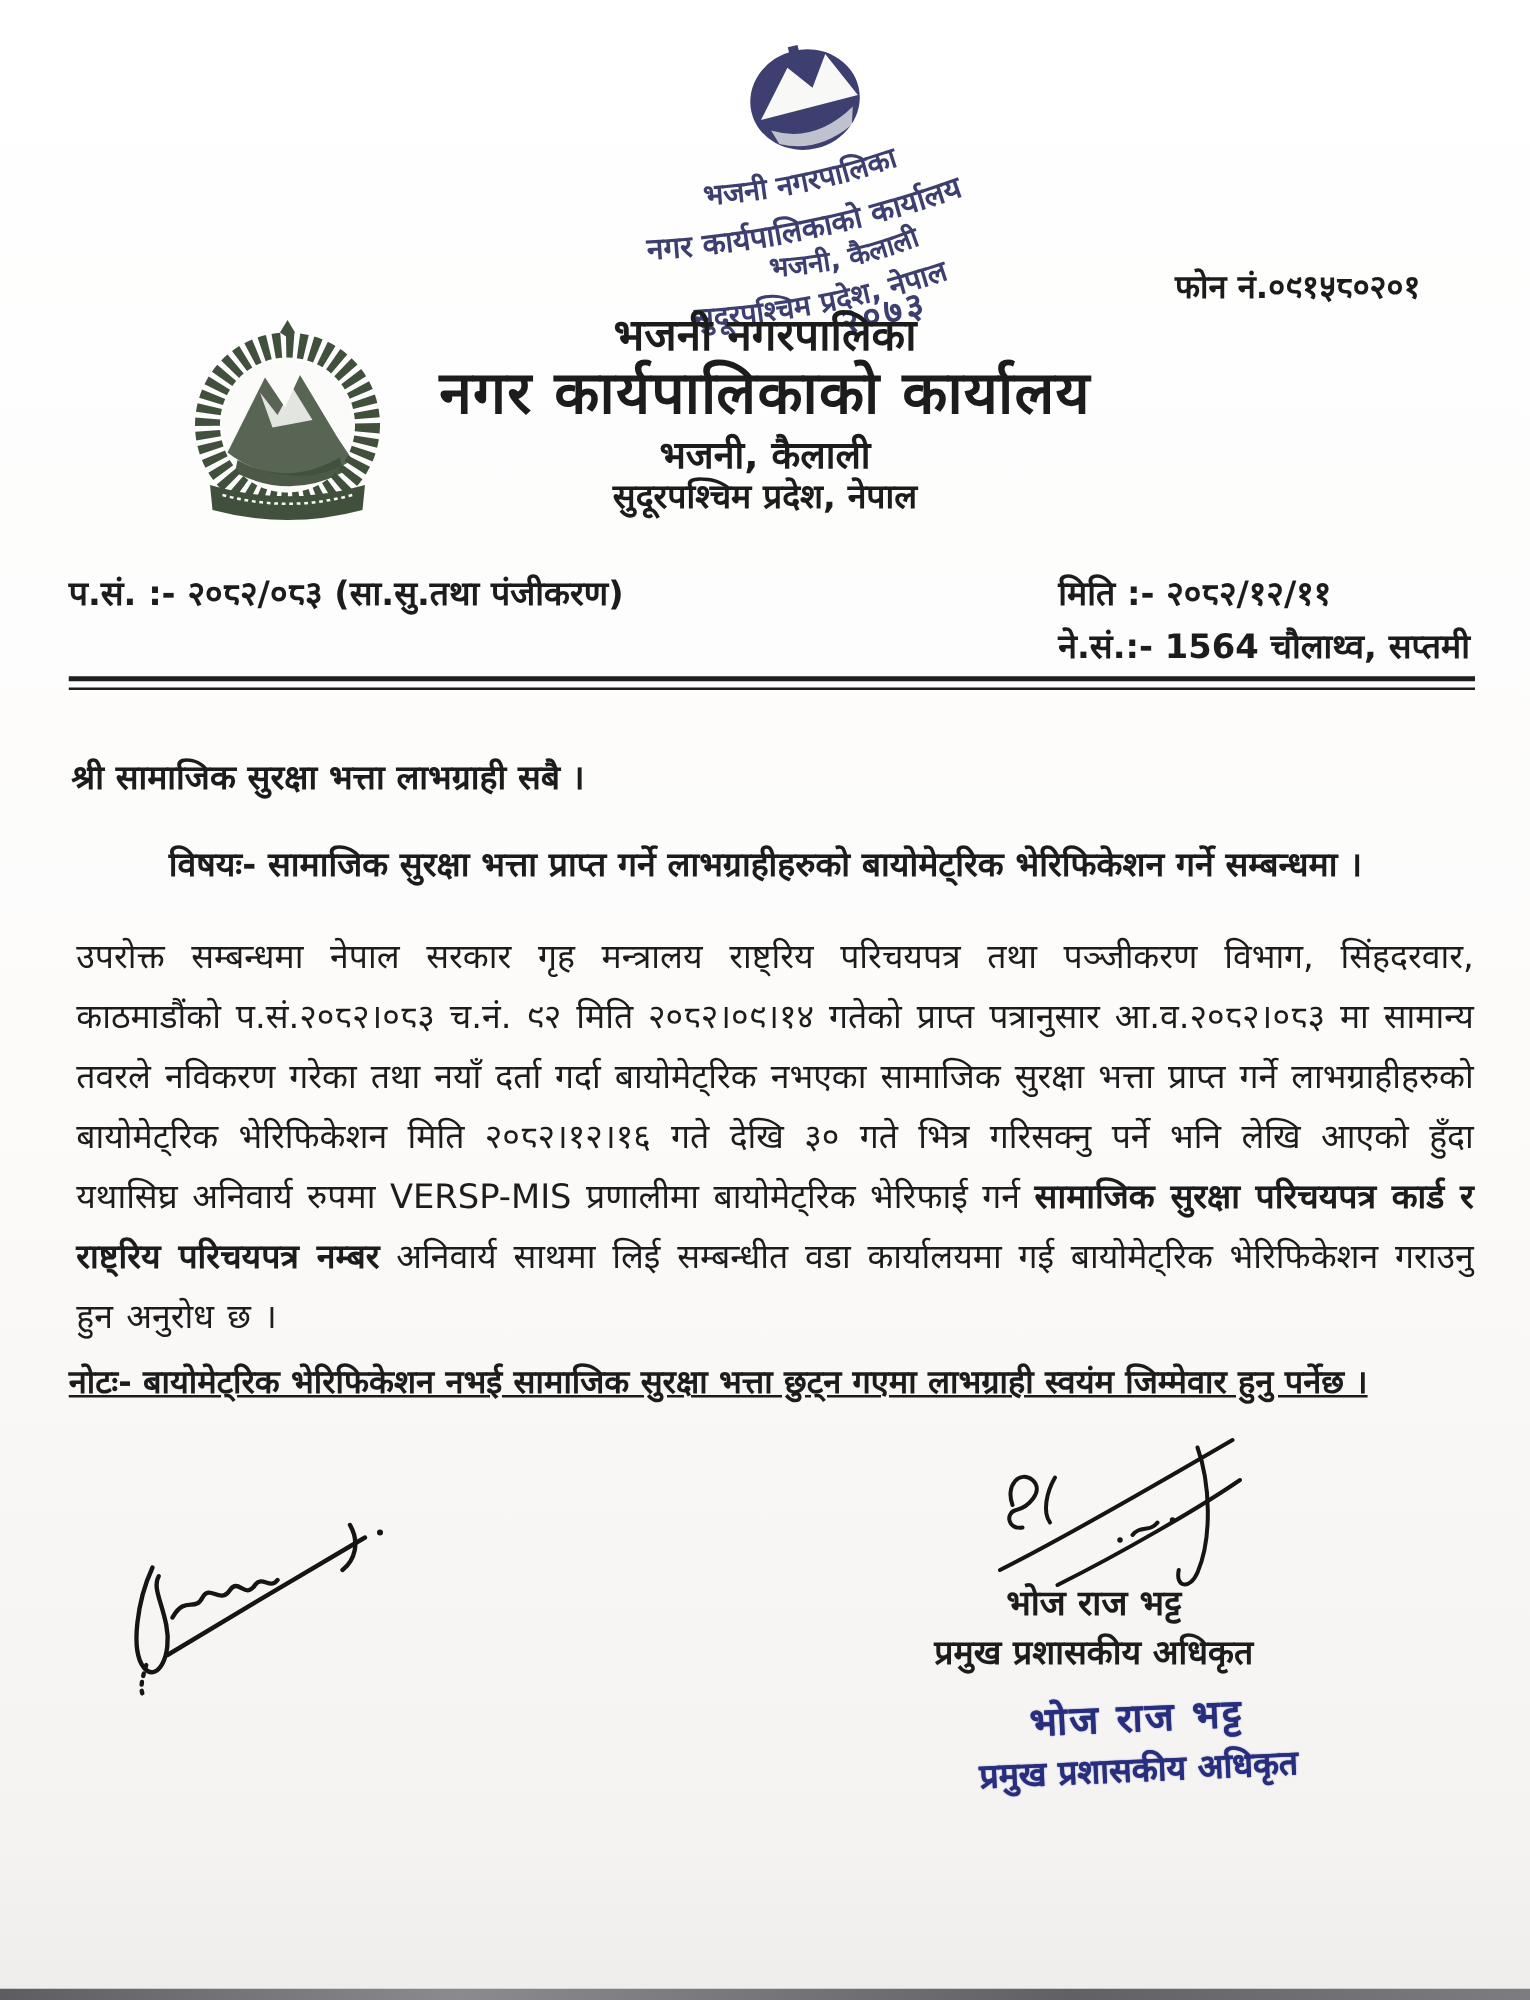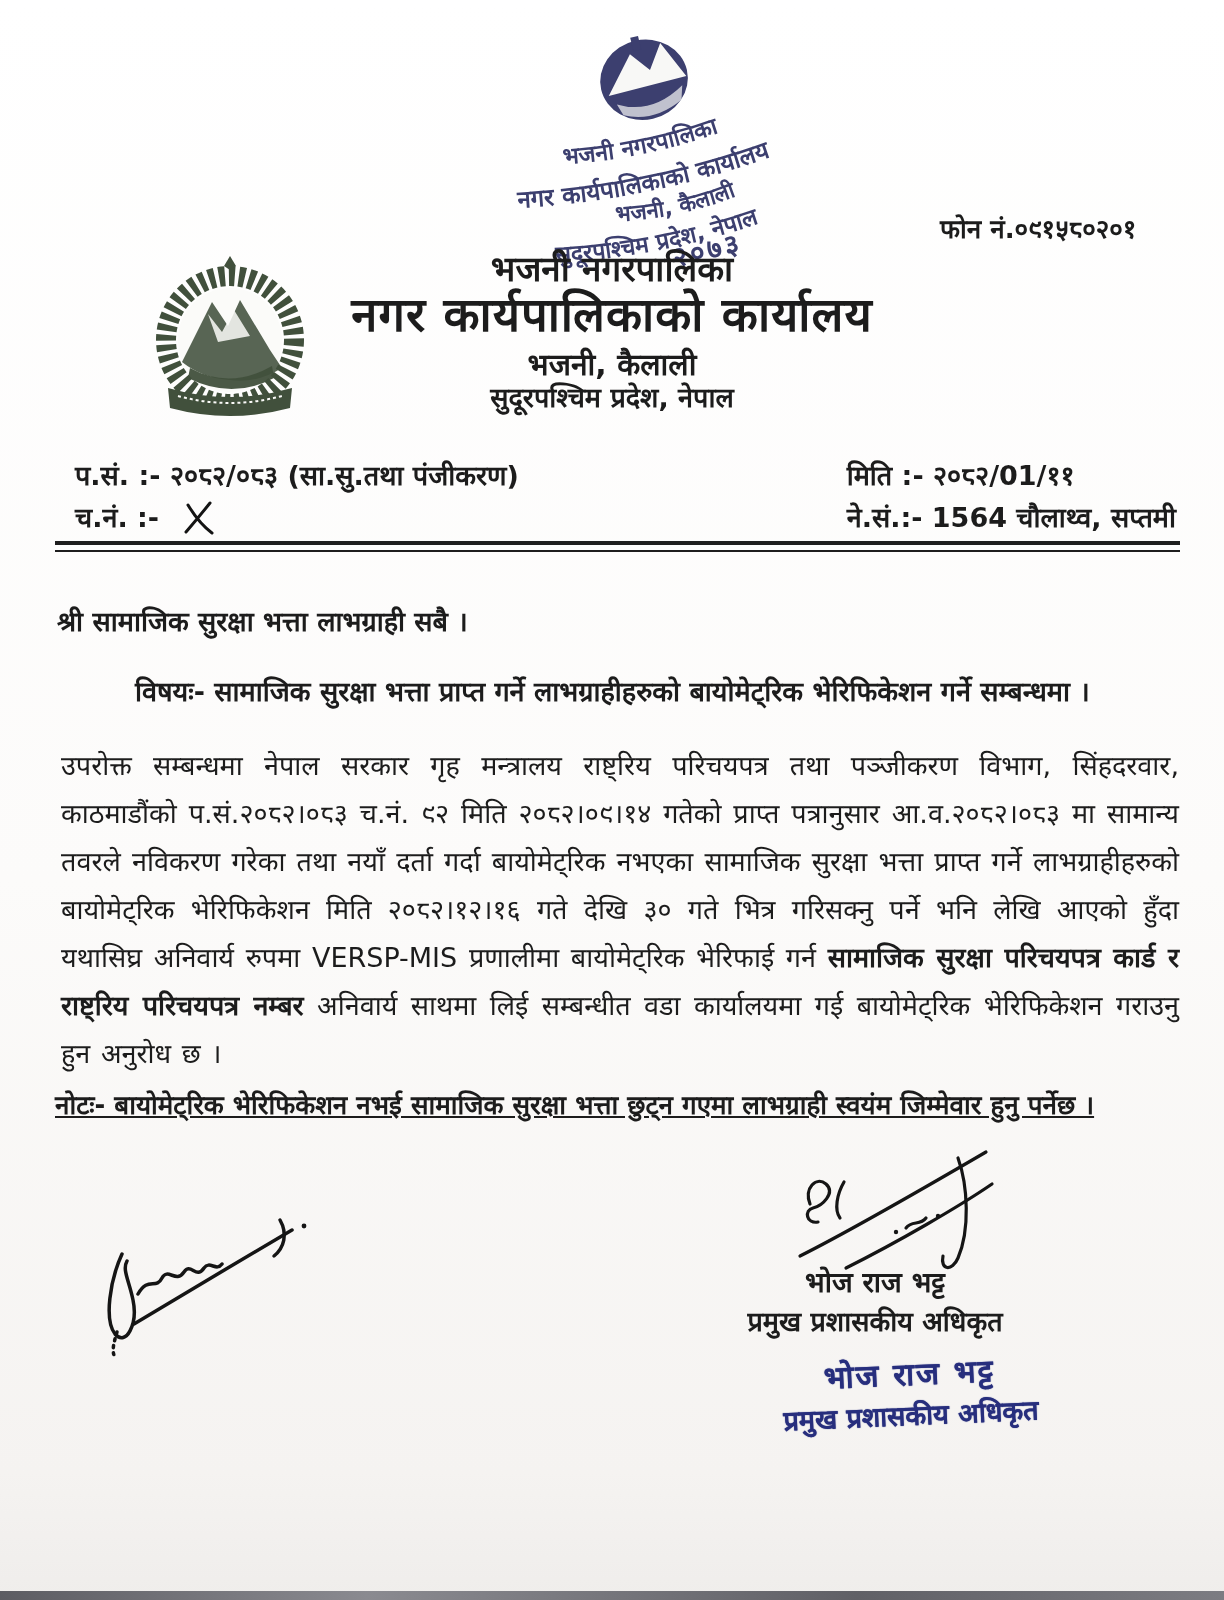--- a/index.html
+++ b/index.html
@@ -17,21 +17,21 @@
   .phone{left:940px;top:210px;width:250px;font-size:26px;font-weight:600;}
   
   .logo{left:138px;top:250px;width:184px;height:184px;}
   .head{left:0;right:0;top:250px;text-align:center;line-height:1.12;}
   .head .l1{font-size:35px;font-weight:bold;}
   .head .l2{font-size:47px;font-weight:bold;letter-spacing:1px;}
   .head .l3{font-size:30px;font-weight:bold;margin-top:6px;}
   .head .l4{font-size:27px;font-weight:bold;margin-top:2px;}
   
   .meta{left:55px;right:48px;top:455px;display:flex;justify-content:space-between;font-size:27px;font-weight:600;line-height:1.55;}
-  .meta .row{white-space:nowrap;margin-left:20px;}
+  .meta .row{white-space:nowrap;}
   .xmark{display:inline-block;vertical-align:-8px;margin-left:14px;}
   
   .rule{left:55px;right:44px;top:541px;height:5px;border-top:4px solid #1e1e1e;border-bottom:2px solid #1e1e1e;}
   
   .addressee{left:57px;top:602px;font-size:27px;font-weight:600;}
   .subject{left:135px;top:672px;right:80px;font-size:27px;font-weight:bold;}
   .body-text{left:61px;width:1118px;top:742px;font-size:27px;line-height:48px;text-align:justify;font-weight:500;word-spacing:2px;}
   .body-text b{font-weight:800;}
   .note{left:55px;top:1086px;right:50px;font-size:26px;font-weight:600;text-decoration:underline;}
   
@@ -94,31 +94,25 @@
     <div class="l3">भजनी, कैलाली</div>
     <div class="l4">सुदूरपश्चिम प्रदेश, नेपाल</div>
   </div>
 
   <div class="abs meta">
     <div>
       <div class="row">
         <span>प.सं. :-</span>
         <span>२०८२/०८३ (सा.सु.तथा पंजीकरण)</span>
       </div>
-      <div class="row">
-        <span>च.नं. :-</span>
-        <svg class="xmark" width="34" height="34" viewBox="0 0 34 34">
-          <path d="M6,4 C12,14 22,26 30,32 M28,2 C20,12 10,24 4,31" stroke="#141414" stroke-width="3" fill="none" stroke-linecap="round"></path>
-        </svg>
-      </div>
     </div>
     <div>
       <div class="row">
         <span>मिति :-</span>
-        <span>२०८२/01/११</span>
+        <span>२०८२/१२/११</span>
       </div>
       <div class="row">
         <span>ने.सं.:-</span>
         <span>1564 चौलाथ्व, सप्तमी</span>
       </div>
     </div>
   </div>
 
   <div class="abs rule"></div>
 

